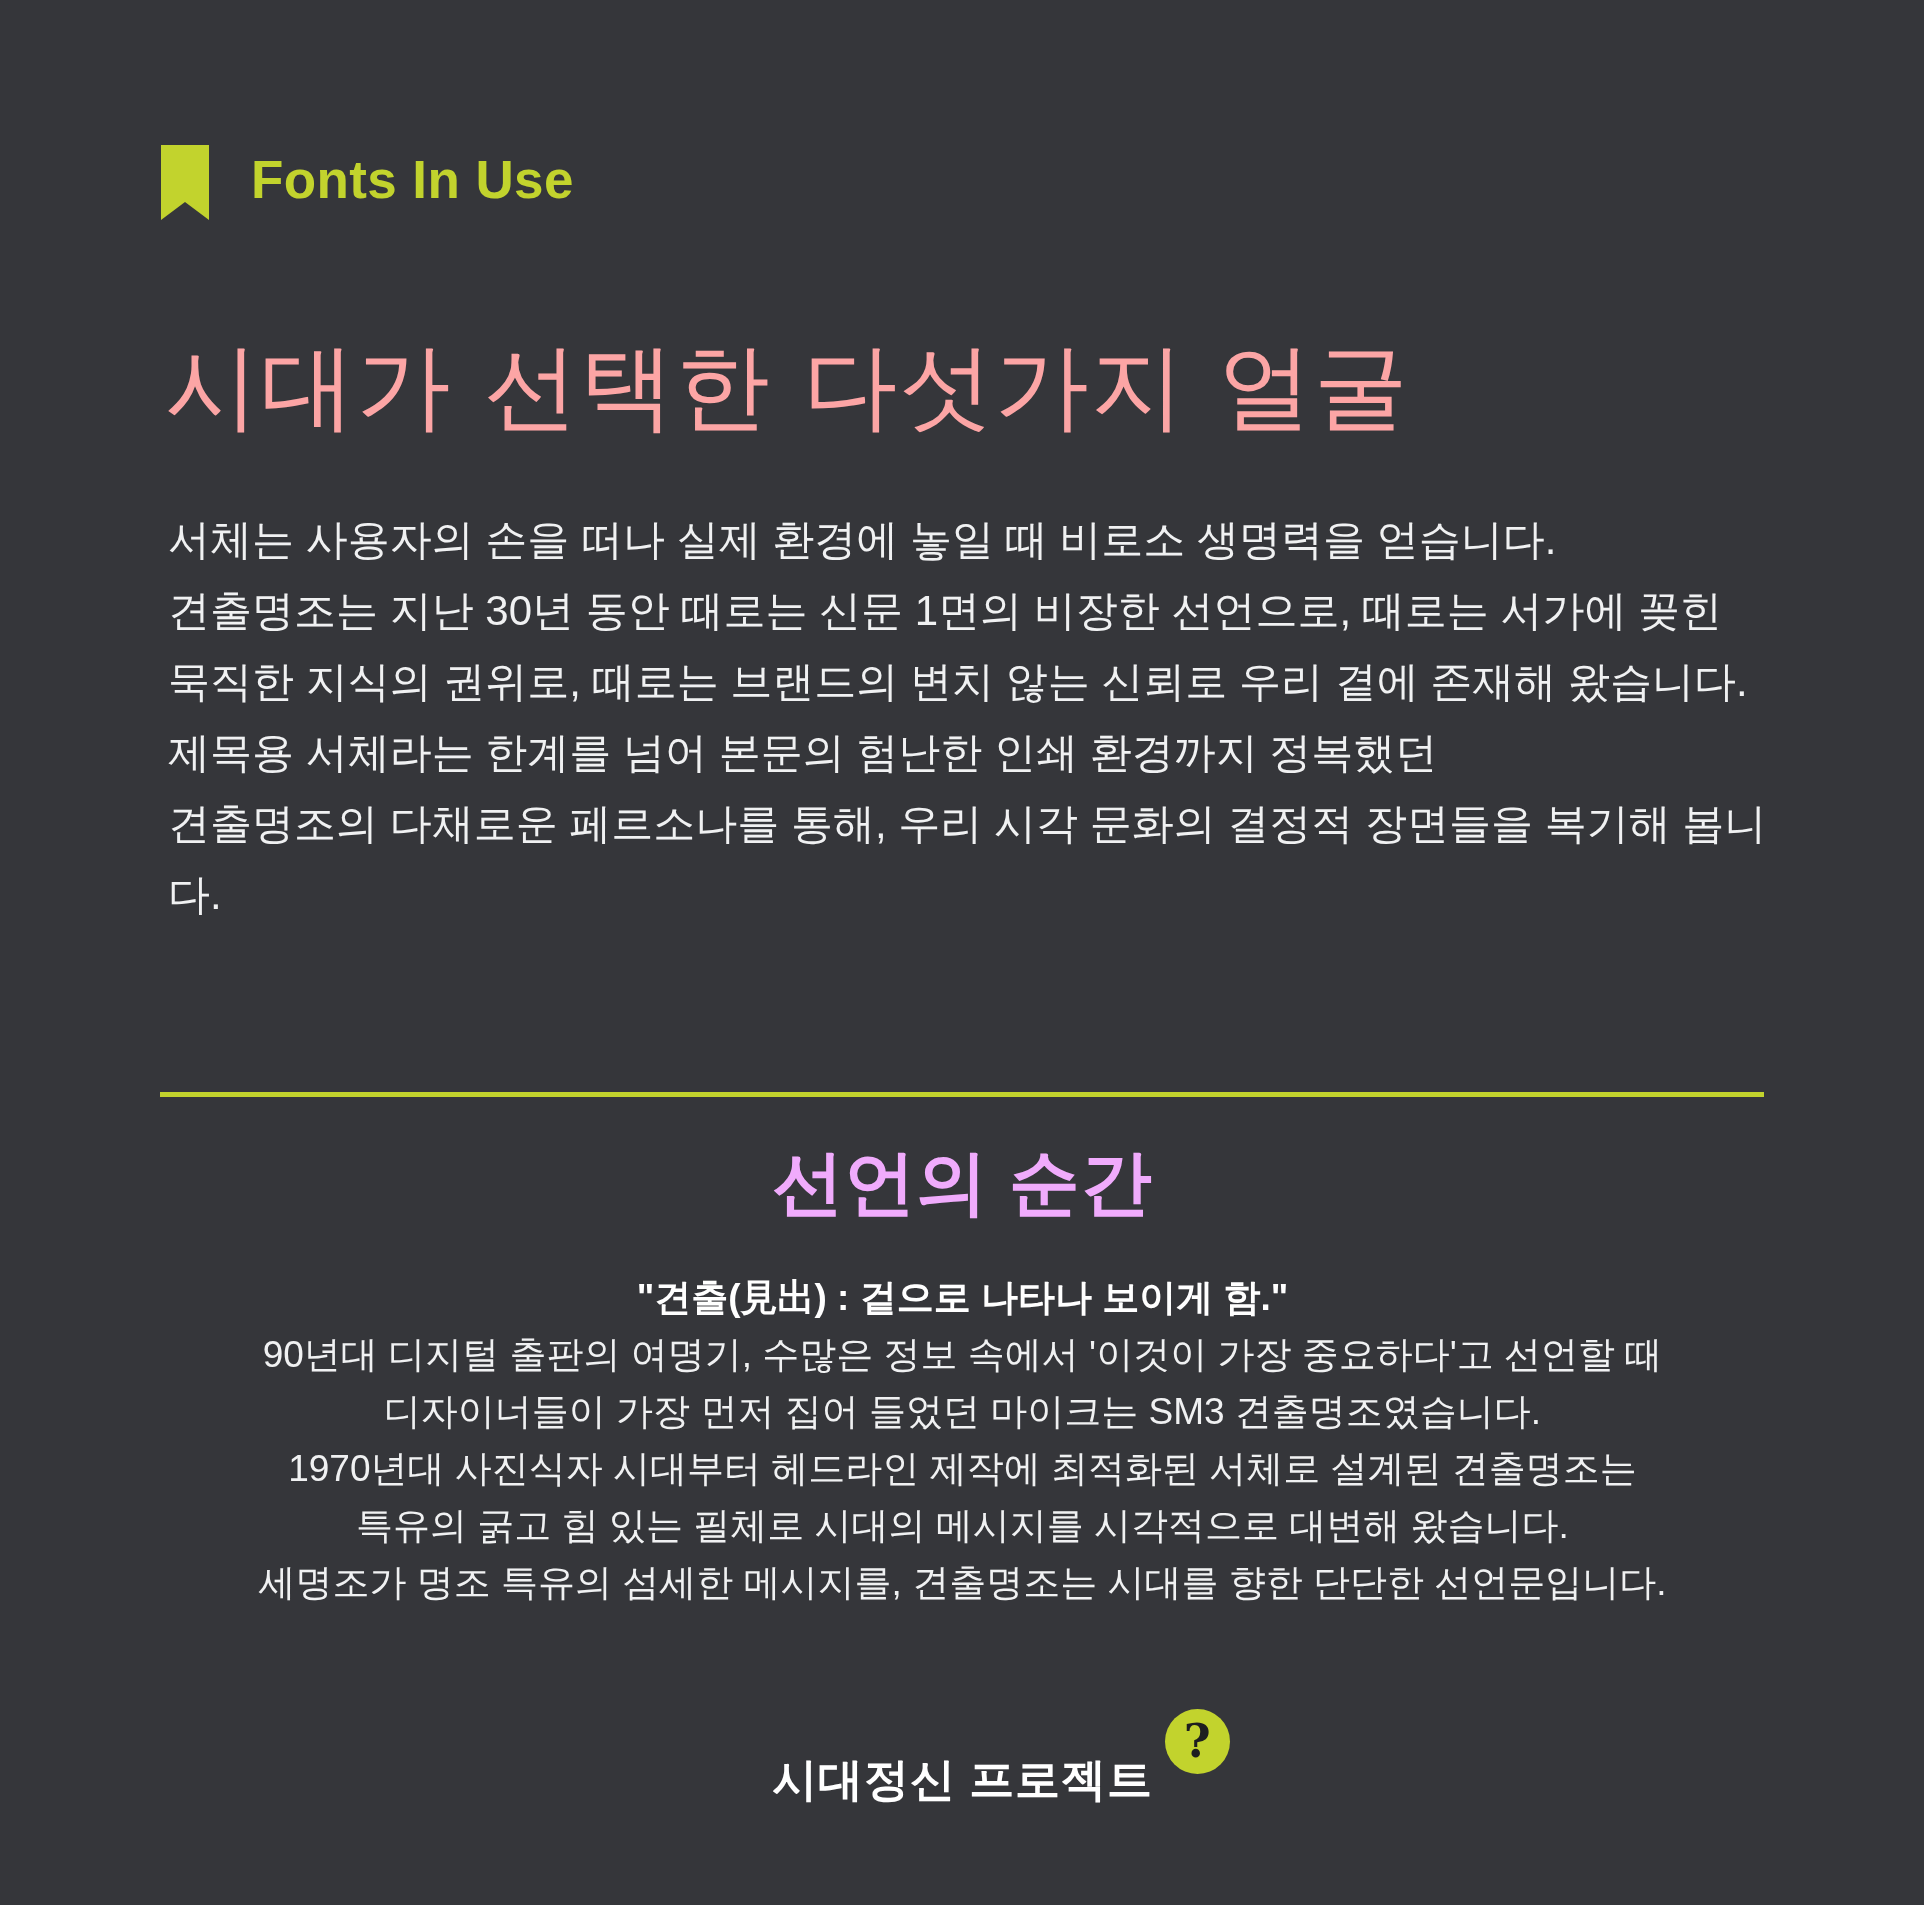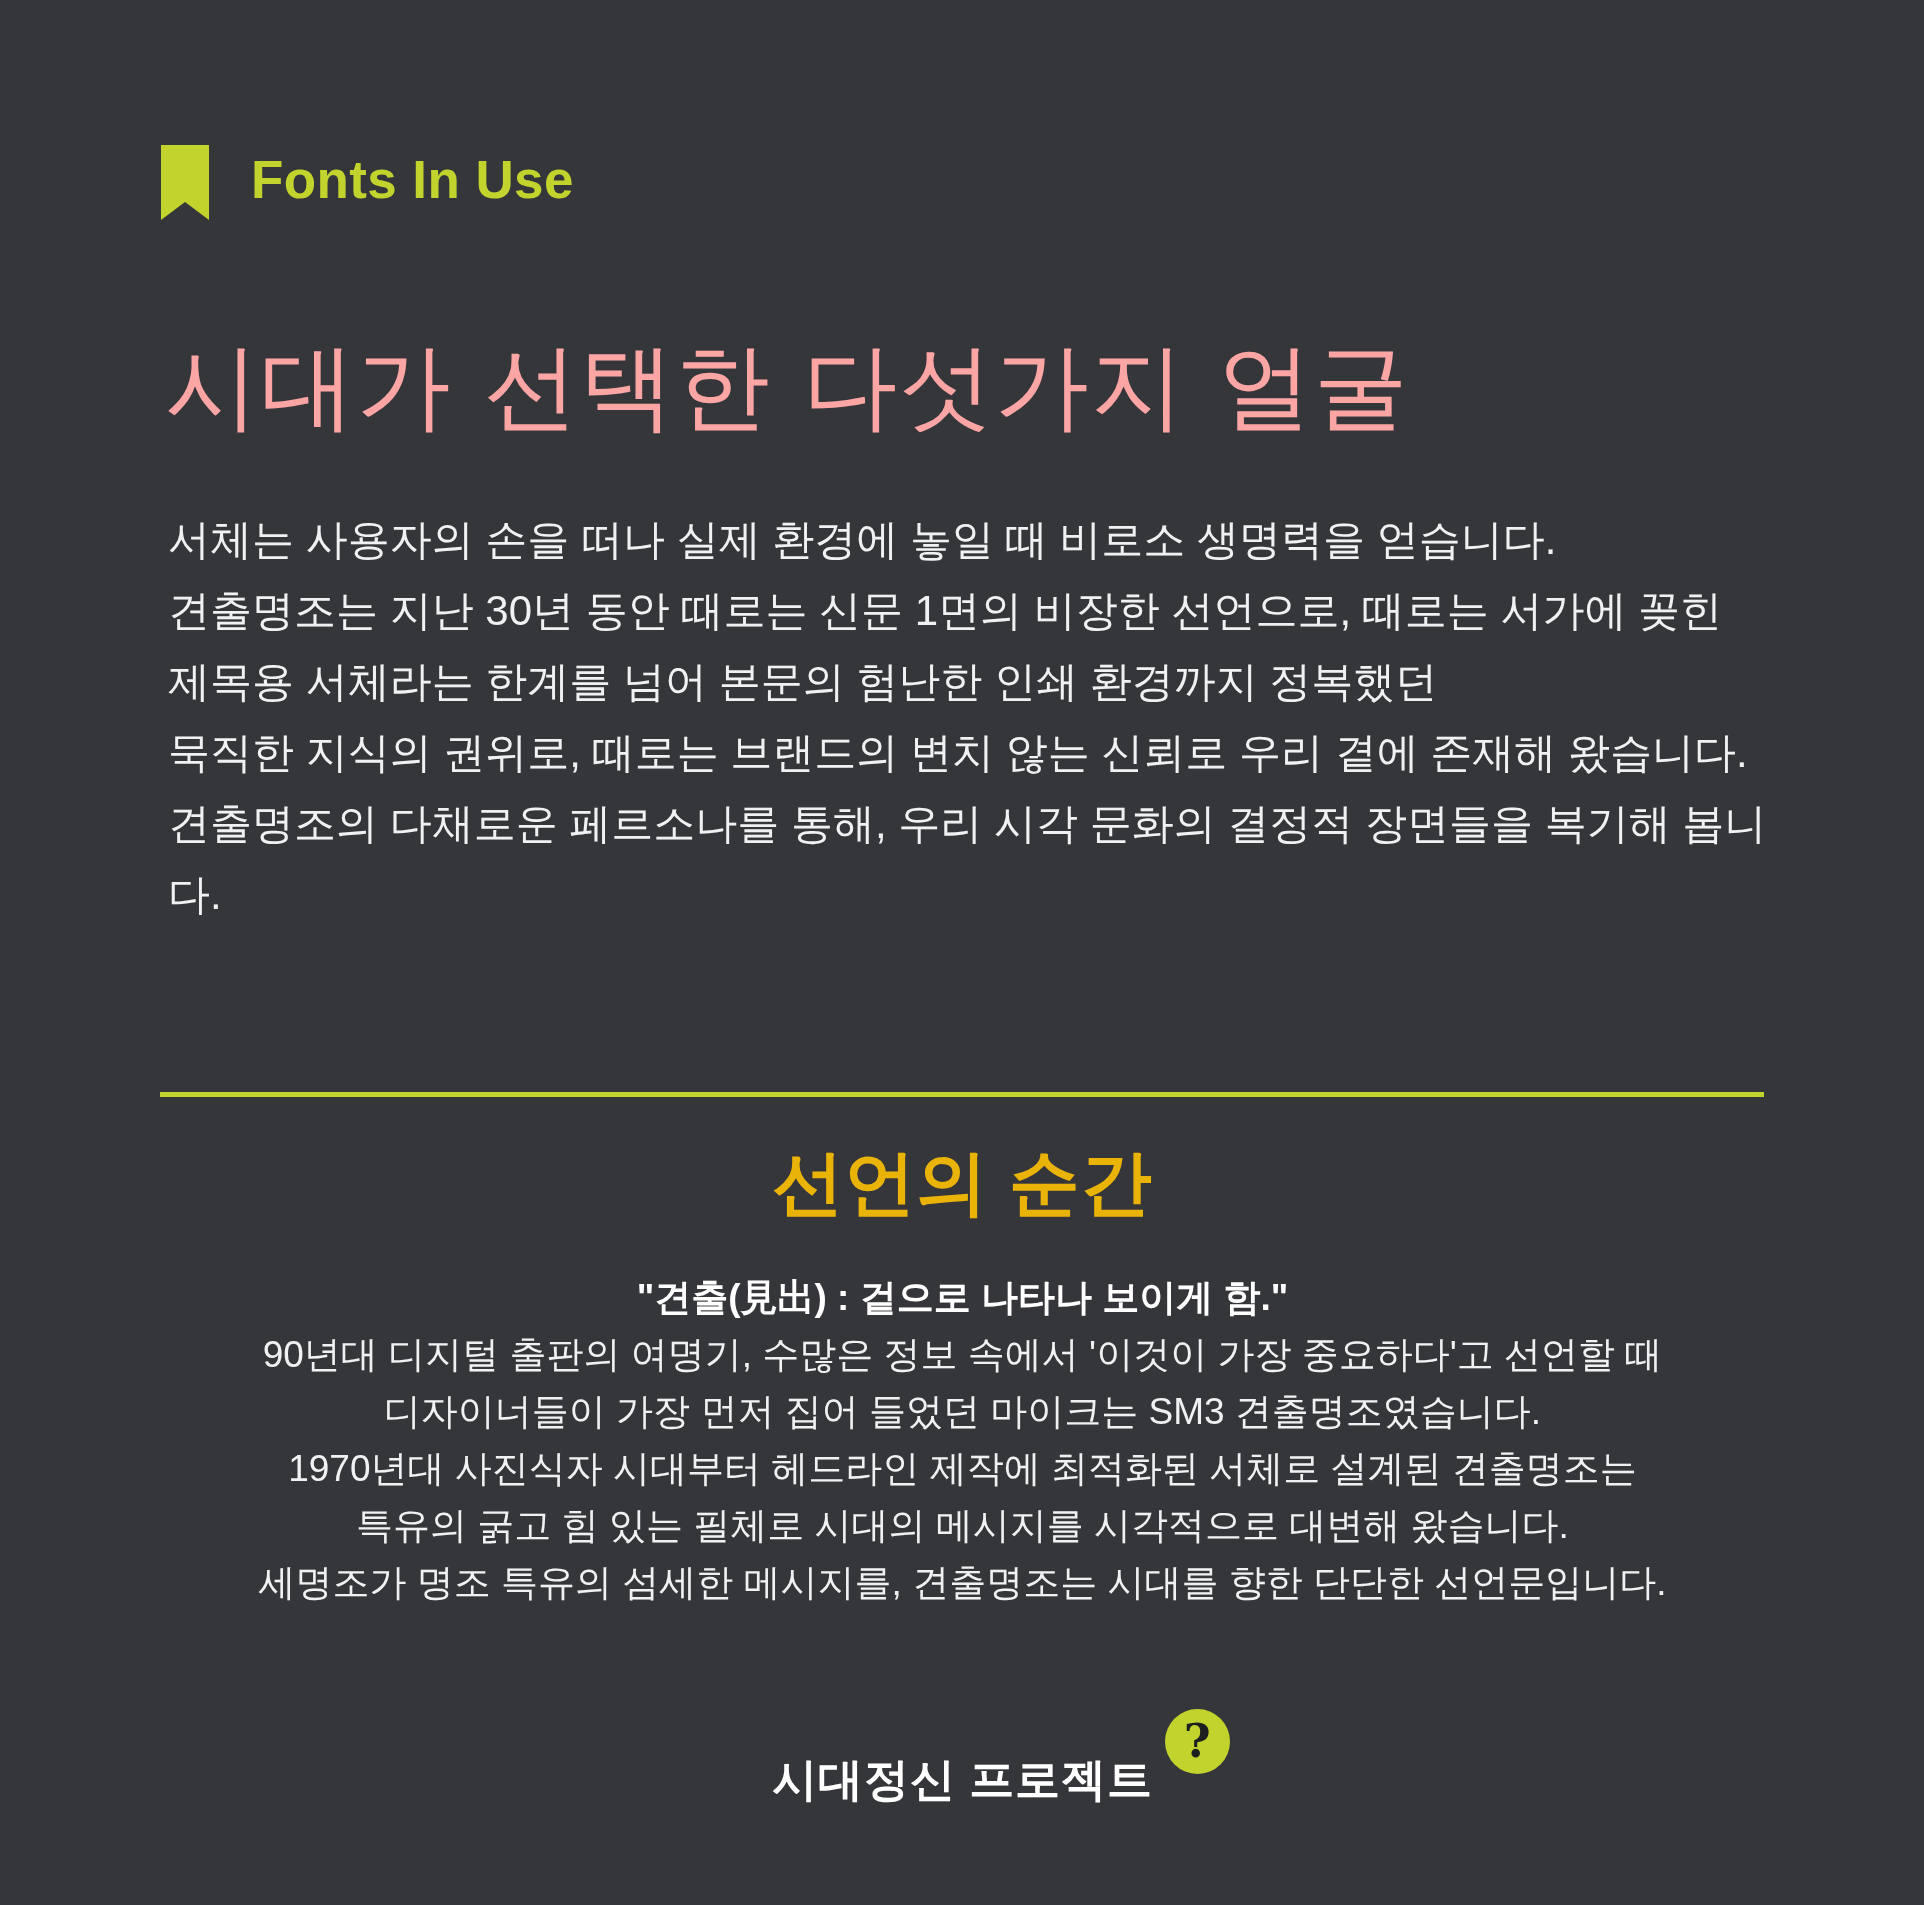--- a/index.html
+++ b/index.html
@@ -65,21 +65,21 @@
     width: 1604px;
     height: 5.3px;
     background: #c2d32d;
   }
   .section-heading {
     position: absolute;
     left: 0;
     top: 1147px;
     width: 1925px;
     text-align: center;
-    color: #eab308;
+    color: #f0abfc;
     font-size: 71px;
     font-weight: 700;
     line-height: 1;
     letter-spacing: 0.9px;
   }
   .section-body {
     position: absolute;
     left: 0;
     top: 1269px;
     width: 1925px;
@@ -131,22 +131,22 @@
 <header class="brand">
   <span class="bookmark"></span>
   <span class="brand-label">Fonts In Use</span>
 </header>
 
 <h1 class="main-title">시대가 선택한 다섯가지 얼굴</h1>
 
 <div class="intro">
   <div>서체는 사용자의 손을 떠나 실제 환경에 놓일 때 비로소 생명력을 얻습니다.</div>
   <div>견출명조는 지난 30년 동안 때로는 신문 1면의 비장한 선언으로, 때로는 서가에 꽂힌</div>
+  <div>묵직한 지식의 권위로, 때로는 브랜드의 변치 않는 신뢰로 우리 곁에 존재해 왔습니다.</div>
   <div>제목용 서체라는 한계를 넘어 본문의 험난한 인쇄 환경까지 정복했던</div>
-  <div>묵직한 지식의 권위로, 때로는 브랜드의 변치 않는 신뢰로 우리 곁에 존재해 왔습니다.</div>
   <div>견출명조의 다채로운 페르소나를 통해, 우리 시각 문화의 결정적 장면들을 복기해 봅니다.</div>
 </div>
 
 <div class="divider"></div>
 
 <h2 class="section-heading">선언의 순간</h2>
 
 <div class="section-body">
   <div class="quote">"견출(見出) : 겉으로 나타나 보이게 함."</div>
   <div>90년대 디지털 출판의 여명기, 수많은 정보 속에서 '이것이 가장 중요하다'고 선언할 때</div>

